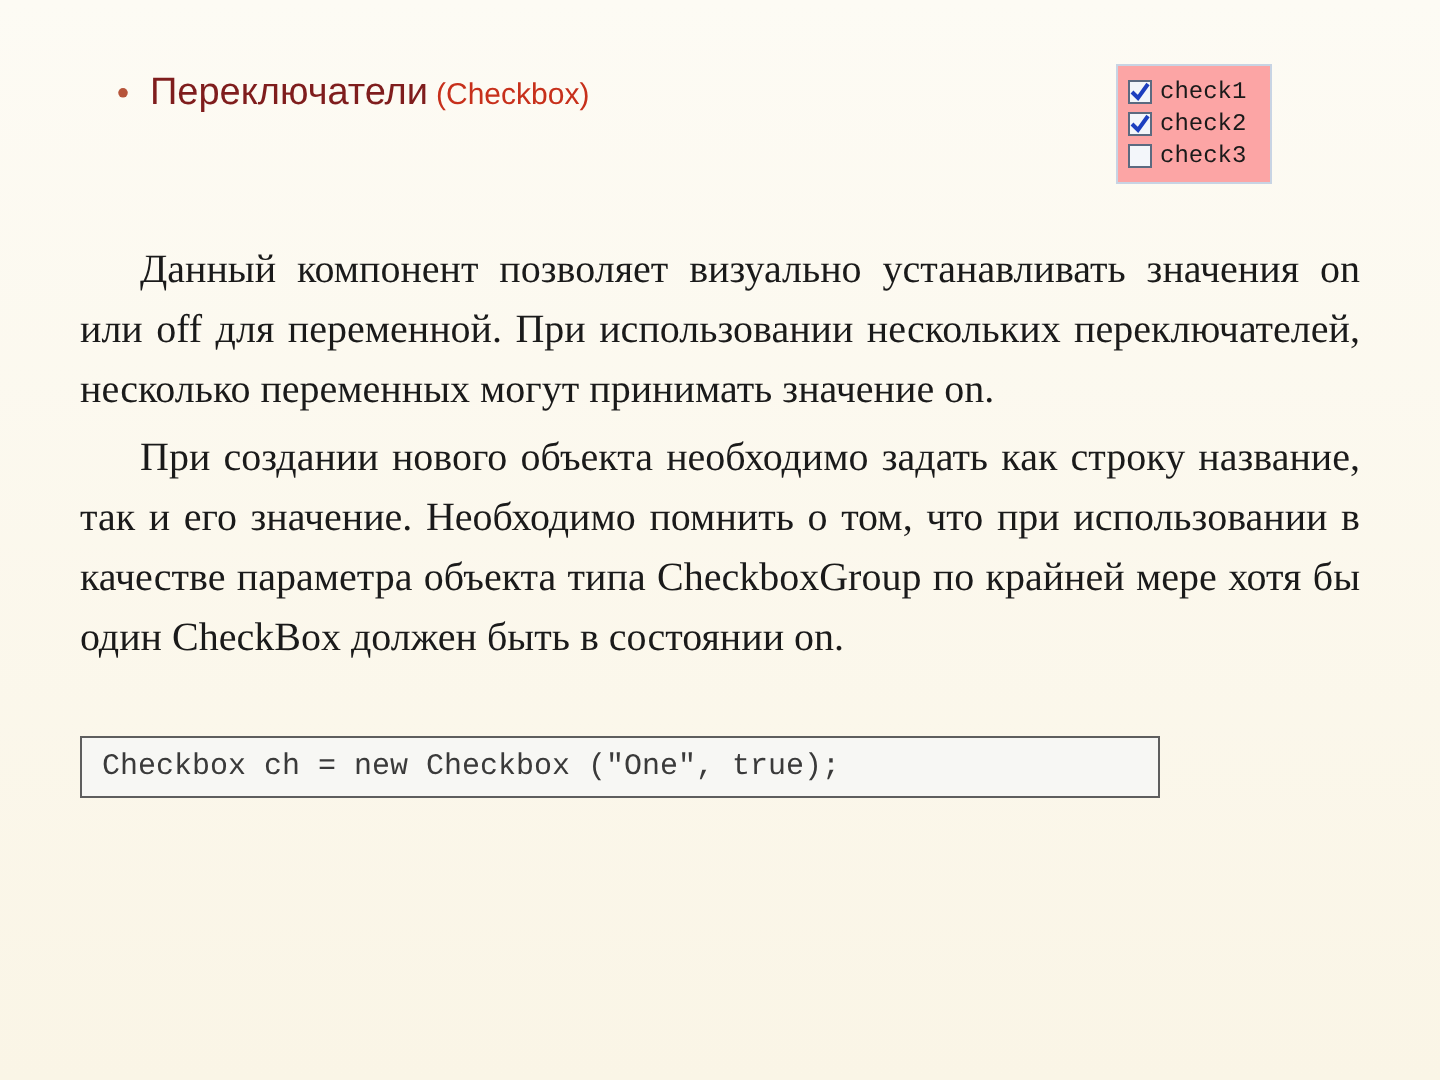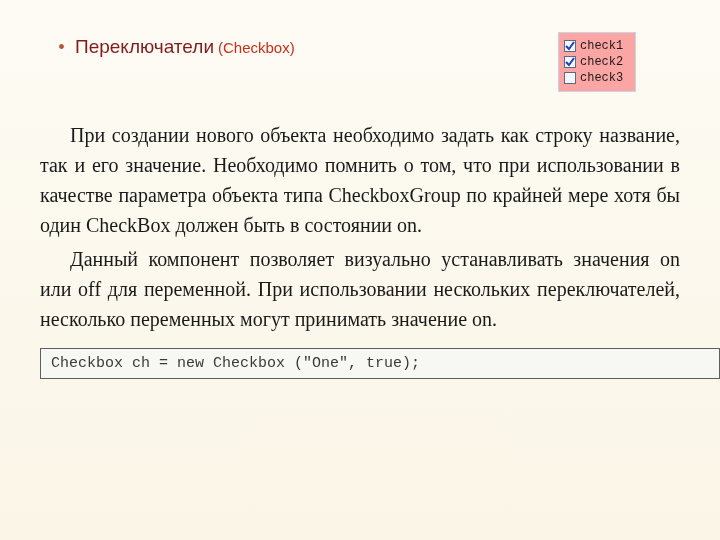--- a/index.html
+++ b/index.html
@@ -80,28 +80,28 @@
     margin-top: 28px;
     font-size: 20px;
     line-height: 30px;
   }
   .para {
     margin: 0 0 4px 0;
     text-align: justify;
     text-indent: 30px;
   }
   .code-block {
-    margin: 14px 0 0 0;
+    margin: 34px 0 0 0;
     border: 1px solid #5e5e5e;
     background: #f7f7f4;
     padding: 6px 10px;
     font-family: "Courier New", Courier, monospace;
     font-size: 15px;
     color: #3a3a3a;
-    width: 680px;
+    width: 540px;
     box-sizing: border-box;
   }
 </style>
 </head>
 <body>
 
 <div class="page">
 
   <div class="heading-row">
     <div class="heading-left">
@@ -130,19 +130,19 @@
         <span>check2</span>
       </div>
       <div class="cb-row">
         <span class="cb-box"></span>
         <span>check3</span>
       </div>
     </div>
   </div>
 
   <div class="body-text">
+    <p class="para">Данный компонент позволяет визуально устанавливать значения on или off для переменной. При использовании нескольких переключателей, несколько переменных могут принимать значение on.</p>
     <p class="para">При создании нового объекта необходимо задать как строку название, так и его значение. Необходимо помнить о том, что при использовании в качестве параметра объекта типа CheckboxGroup по крайней мере хотя бы один CheckBox должен быть в состоянии on.</p>
-    <p class="para">Данный компонент позволяет визуально устанавливать значения on или off для переменной. При использовании нескольких переключателей, несколько переменных могут принимать значение on.</p>
   </div>
 
   <div class="code-block">Checkbox ch = new Checkbox ("One", true);</div>
 
 </div>
 
 </body></html>

